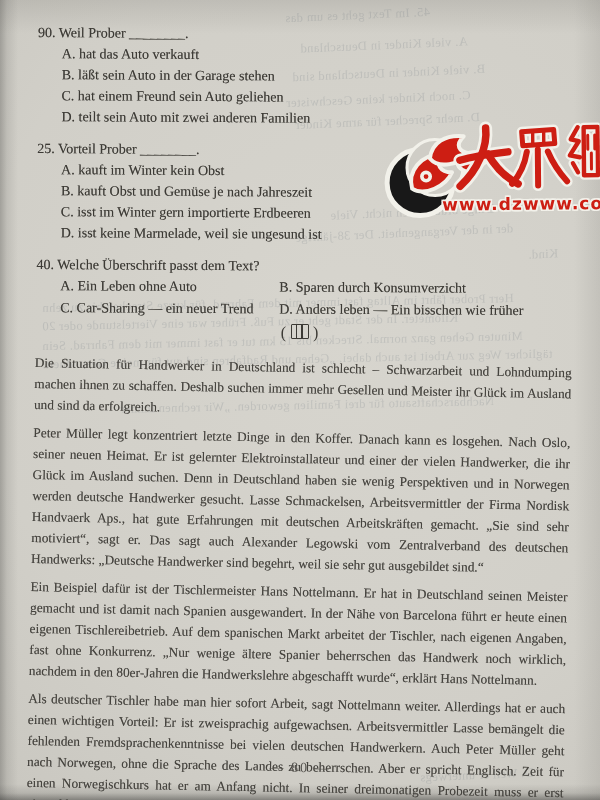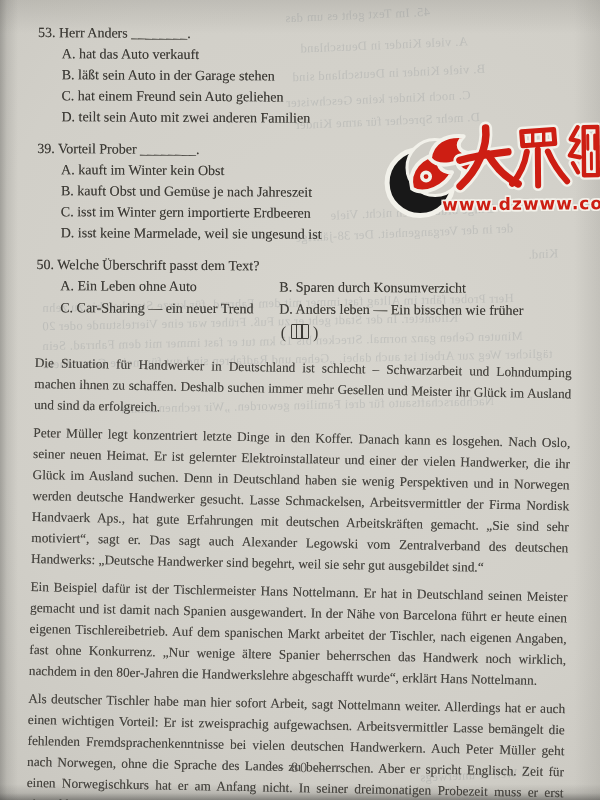--- a/index.html
+++ b/index.html
@@ -118,43 +118,43 @@
     <span class="bt bt10">Minuten Gehen ganz normal. Strecken bis 15 km tut er fast immer mit dem Fahrrad. Sein</span>
     <span class="bt bt11">täglicher Weg zur Arbeit ist auch dabei. „Gehen und Radfahren sind gut für meine Gesundheit.</span>
     <span class="bt bt12">Nachbarschaftsauto für drei Familien geworden. „Wir rechnen immer</span>
     <span class="bt bt13">D. Weil er unterwegs</span>
   </div>
 
   <div class="questions">
 
     <div class="q">
       <div class="q-stem">
-        <span>53.</span>
-        <span>Herr Anders ________.</span>
+        <span>90.</span>
+        <span>Weil Prober ________.</span>
       </div>
       <div class="q-opt">A. hat das Auto verkauft</div>
       <div class="q-opt">B. läßt sein Auto in der Garage stehen</div>
       <div class="q-opt">C. hat einem Freund sein Auto geliehen</div>
       <div class="q-opt">D. teilt sein Auto mit zwei anderen Familien</div>
     </div>
 
     <div class="q">
       <div class="q-stem">
-        <span>39.</span>
+        <span>25.</span>
         <span>Vorteil Prober ________.</span>
       </div>
       <div class="q-opt">A. kauft im Winter kein Obst</div>
       <div class="q-opt">B. kauft Obst und Gemüse je nach Jahreszeit</div>
       <div class="q-opt">C. isst im Winter gern importierte Erdbeeren</div>
       <div class="q-opt">D. isst keine Marmelade, weil sie ungesund ist</div>
     </div>
 
     <div class="q">
       <div class="q-stem">
-        <span>50.</span>
+        <span>40.</span>
         <span>Welche Überschrift passt dem Text?</span>
       </div>
       <div class="q-grid">
         <div class="q-opt">A. Ein Leben ohne Auto</div>
         <div class="q-opt col2">B. Sparen durch Konsumverzicht</div>
         <div class="q-opt">C. Car-Sharing — ein neuer Trend</div>
         <div class="q-opt col2">D. Anders leben — Ein bisschen wie früher</div>
       </div>
     </div>
   </div>

